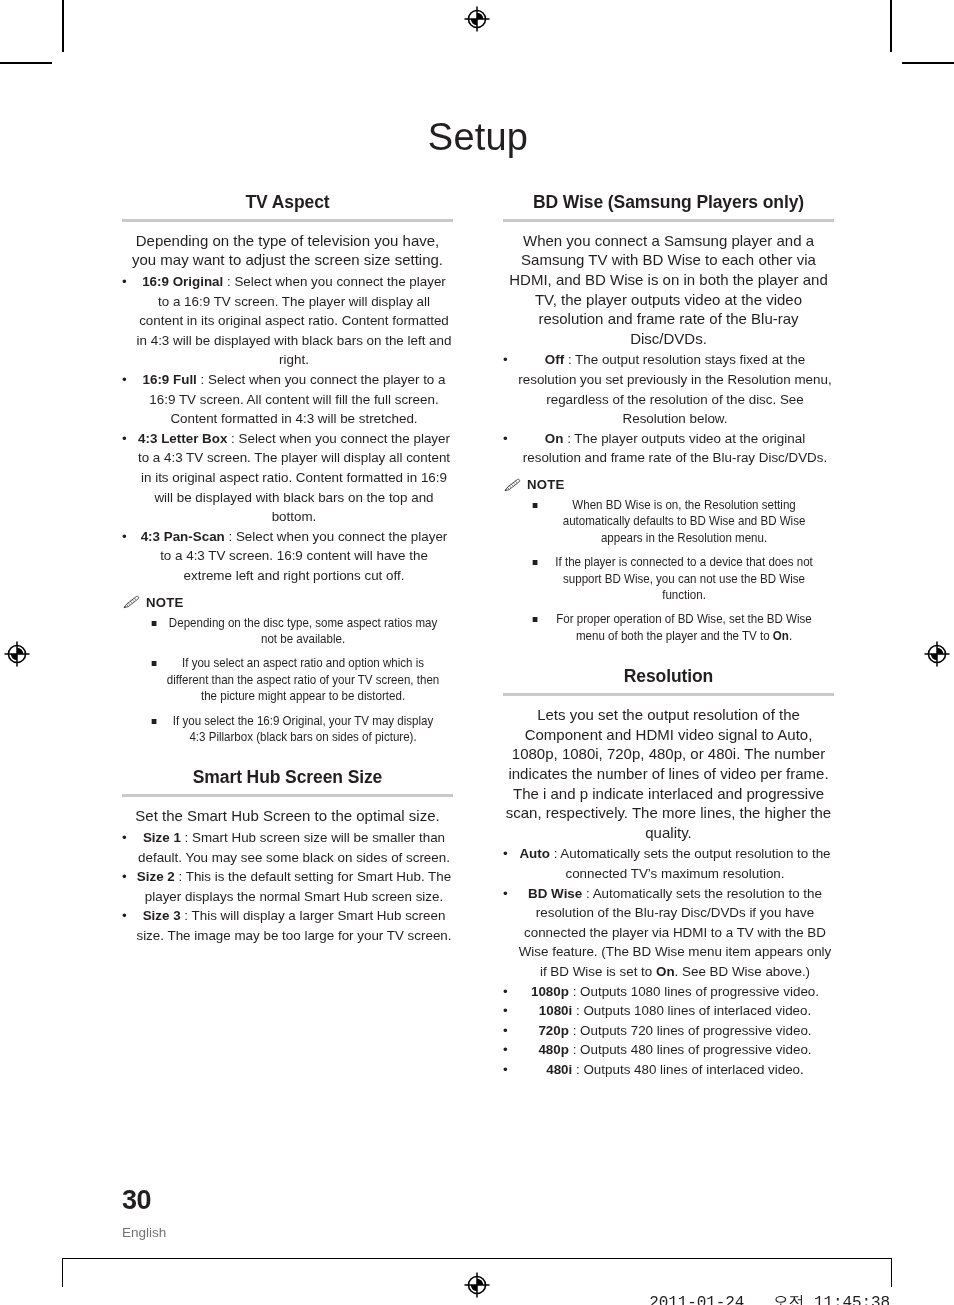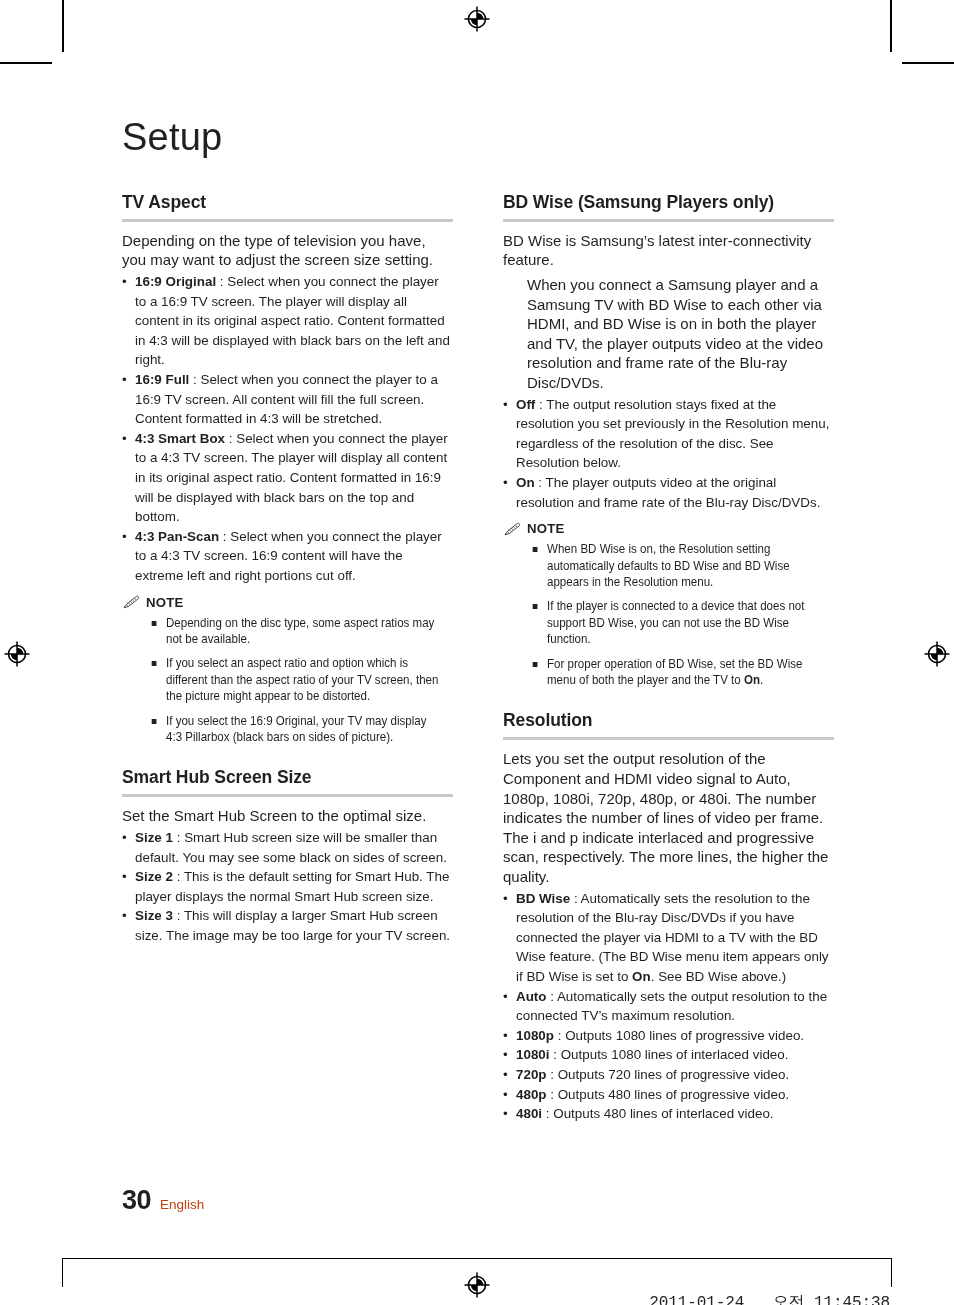--- a/index.html
+++ b/index.html
@@ -12,20 +12,21 @@
     font-family: "Liberation Sans", sans-serif;
     color: #231f20;
     -webkit-font-smoothing: antialiased;
   }
   #page {
     position: relative;
     width: 954px;
     height: 1305px;
     overflow: hidden;
     background: #ffffff;
+    text-align: center;
   }
 
   
   .crop {
     position: absolute;
     background: #000000;
   }
   .crop.v { width: 2px; height: 52px; }
   .crop.h { height: 2px; width: 52px; }
 
@@ -164,30 +165,31 @@
   ul.note-list > li b { font-weight: bold; }
 
   
   .page-footer {
     position: absolute;
     left: 122px;
     top: 1185px;
     display: flex;
     align-items: baseline;
     gap: 9px;
+    flex-direction: column;
   }
   .page-number {
     font-size: 27px;
     font-weight: bold;
     color: #231f20;
     letter-spacing: -0.5px;
   }
   .page-lang {
     font-size: 13.5px;
-    color: #c2410c;
+    color: #737373;
   }
 
   
   .prod-bar {
     position: absolute;
     left: 0;
     top: 1258px;
     width: 954px;
     height: 47px;
   }
@@ -284,21 +286,21 @@
 
       <div class="col left">
 
         <div class="section">
           <h2 class="section-heading">TV Aspect</h2>
           <div class="rule"></div>
           <p class="body">Depending on the type of television you have, you may want to adjust the screen size setting.</p>
           <ul class="bullets">
               <li><b>16:9 Original</b><span> : Select when you connect the player to a 16:9 TV screen. The player will display all content in its original aspect ratio. Content formatted in 4:3 will be displayed with black bars on the left and right.</span></li>
               <li><b>16:9 Full</b><span> : Select when you connect the player to a 16:9 TV screen. All content will fill the full screen. Content formatted in 4:3 will be stretched.</span></li>
-              <li><b>4:3 Smart Box</b><span> : Select when you connect the player to a 4:3 TV screen. The player will display all content in its original aspect ratio. Content formatted in 16:9 will be displayed with black bars on the top and bottom.</span></li>
+              <li><b>4:3 Letter Box</b><span> : Select when you connect the player to a 4:3 TV screen. The player will display all content in its original aspect ratio. Content formatted in 16:9 will be displayed with black bars on the top and bottom.</span></li>
               <li><b>4:3 Pan-Scan</b><span> : Select when you connect the player to a 4:3 TV screen. 16:9 content will have the extreme left and right portions cut off.</span></li>
             </ul>
 
           <div class="note-block">
             <div class="note-head">
               <span class="pencil-icon">
                 <svg viewBox="0 0 34 28" width="17" height="14" aria-hidden="true">
                   <path d="M2 25.5 L7 18.5 L26.5 3.2 C28 2 29.8 2.3 30.8 3.6 C31.8 4.9 31.5 6.7 30 7.9 L10.5 23.2 Z" fill="none" stroke="#231f20" stroke-width="1.5" stroke-linejoin="round"></path>
                   <path d="M7 18.5 L10.5 23.2" fill="none" stroke="#231f20" stroke-width="1.2"></path>
                   <path d="M10 14.6 L14 19.6 M14 11.4 L18 16.4 M18 8.2 L22 13.2 M22 5.2 L26 10.2" fill="none" stroke="#231f20" stroke-width="1.1"></path>
@@ -326,21 +328,20 @@
             </ul>
         </div>
 
       </div>
 
       <div class="col right">
 
         <div class="section">
           <h2 class="section-heading">BD Wise (Samsung Players only)</h2>
           <div class="rule"></div>
-          <p class="body">BD Wise is Samsung’s latest inter-connectivity feature.</p>
           <p class="body">When you connect a Samsung player and a Samsung TV with BD Wise to each other via HDMI, and BD Wise is on in both the player and TV, the player outputs video at the video resolution and frame rate of the Blu-ray Disc/DVDs.</p>
           <ul class="bullets">
               <li><b>Off</b><span> : The output resolution stays fixed at the resolution you set previously in the Resolution menu, regardless of the resolution of the disc. See Resolution below.</span></li>
               <li><b>On</b><span> : The player outputs video at the original resolution and frame rate of the Blu-ray Disc/DVDs.</span></li>
             </ul>
 
           <div class="note-block">
             <div class="note-head">
               <span class="pencil-icon">
                 <svg viewBox="0 0 34 28" width="17" height="14" aria-hidden="true">
@@ -358,22 +359,22 @@
                 <li>For proper operation of BD Wise, set the BD Wise menu of both the player and the TV to <b>On</b>.</li>
               </ul>
           </div>
         </div>
 
         <div class="section">
           <h2 class="section-heading">Resolution</h2>
           <div class="rule"></div>
           <p class="body">Lets you set the output resolution of the Component and HDMI video signal to Auto, 1080p, 1080i, 720p, 480p, or 480i. The number indicates the number of lines of video per frame. The i and p indicate interlaced and progressive scan, respectively. The more lines, the higher the quality.</p>
           <ul class="bullets">
+              <li><b>Auto</b><span> : Automatically sets the output resolution to the connected TV’s maximum resolution.</span></li>
               <li><b>BD Wise</b><span> : Automatically sets the resolution to the resolution of the Blu-ray Disc/DVDs if you have connected the player via HDMI to a TV with the BD Wise feature. (The BD Wise menu item appears only if BD Wise is set to <b>On</b>. See BD Wise above.)</span></li>
-              <li><b>Auto</b><span> : Automatically sets the output resolution to the connected TV’s maximum resolution.</span></li>
               <li><b>1080p</b><span> : Outputs 1080 lines of progressive video.</span></li>
               <li><b>1080i</b><span> : Outputs 1080 lines of interlaced video.</span></li>
               <li><b>720p</b><span> : Outputs 720 lines of progressive video.</span></li>
               <li><b>480p</b><span> : Outputs 480 lines of progressive video.</span></li>
               <li><b>480i</b><span> : Outputs 480 lines of interlaced video.</span></li>
             </ul>
         </div>
 
       </div>
     </div>

